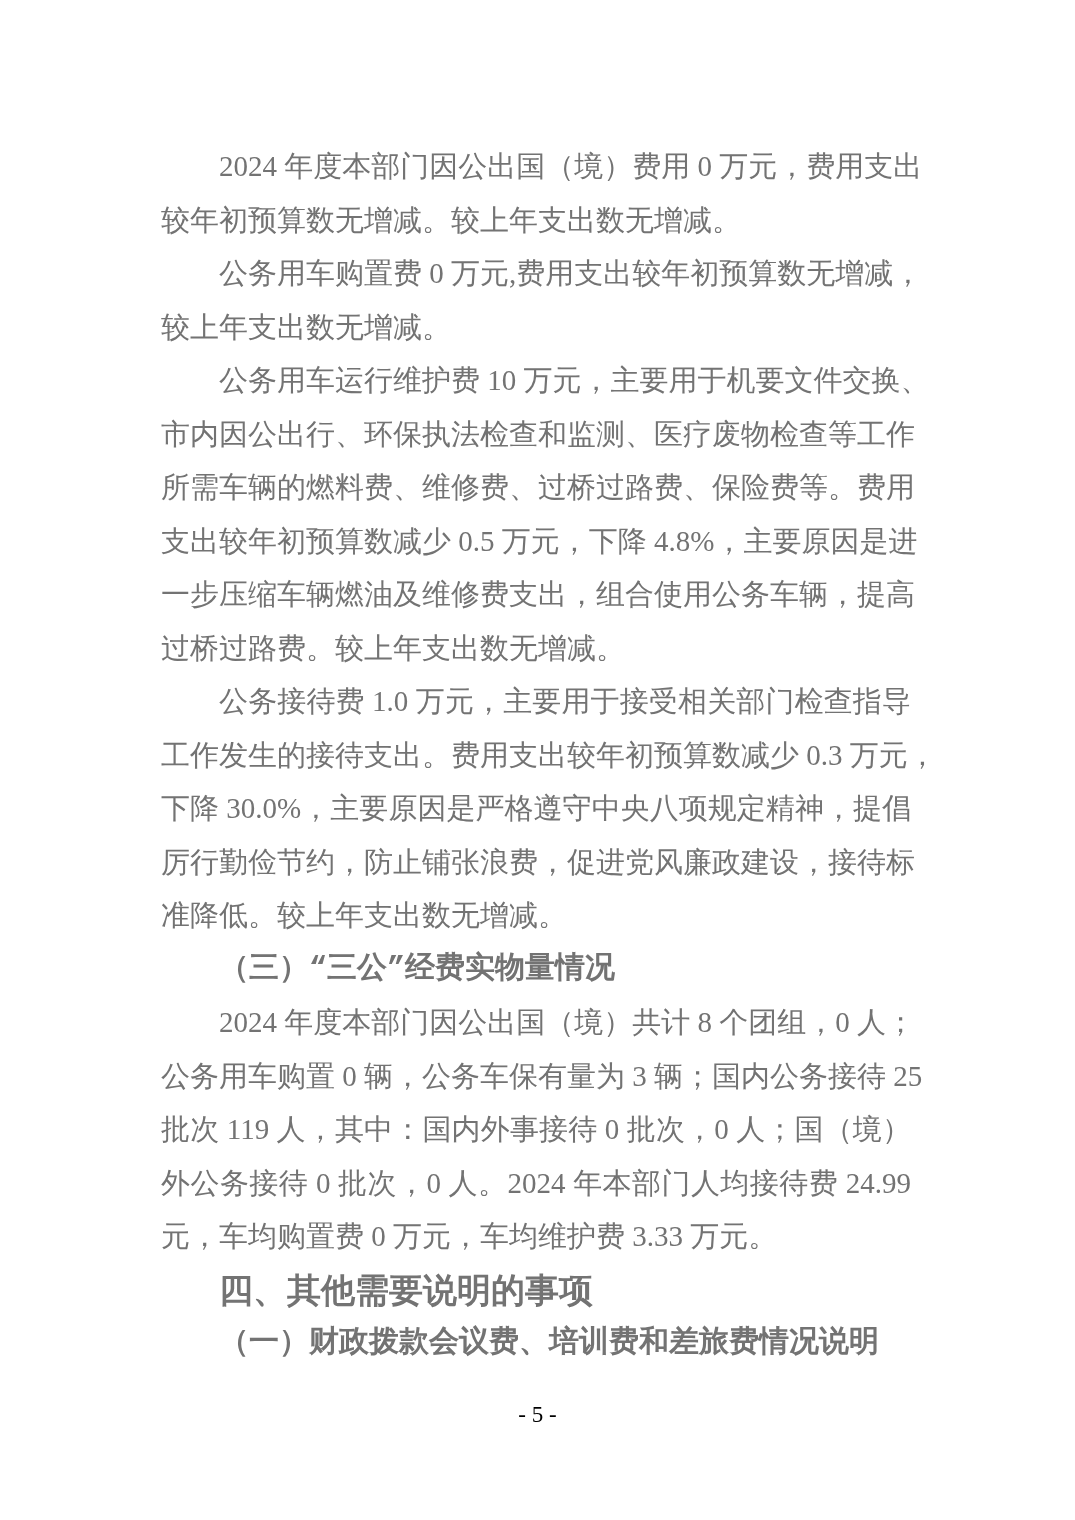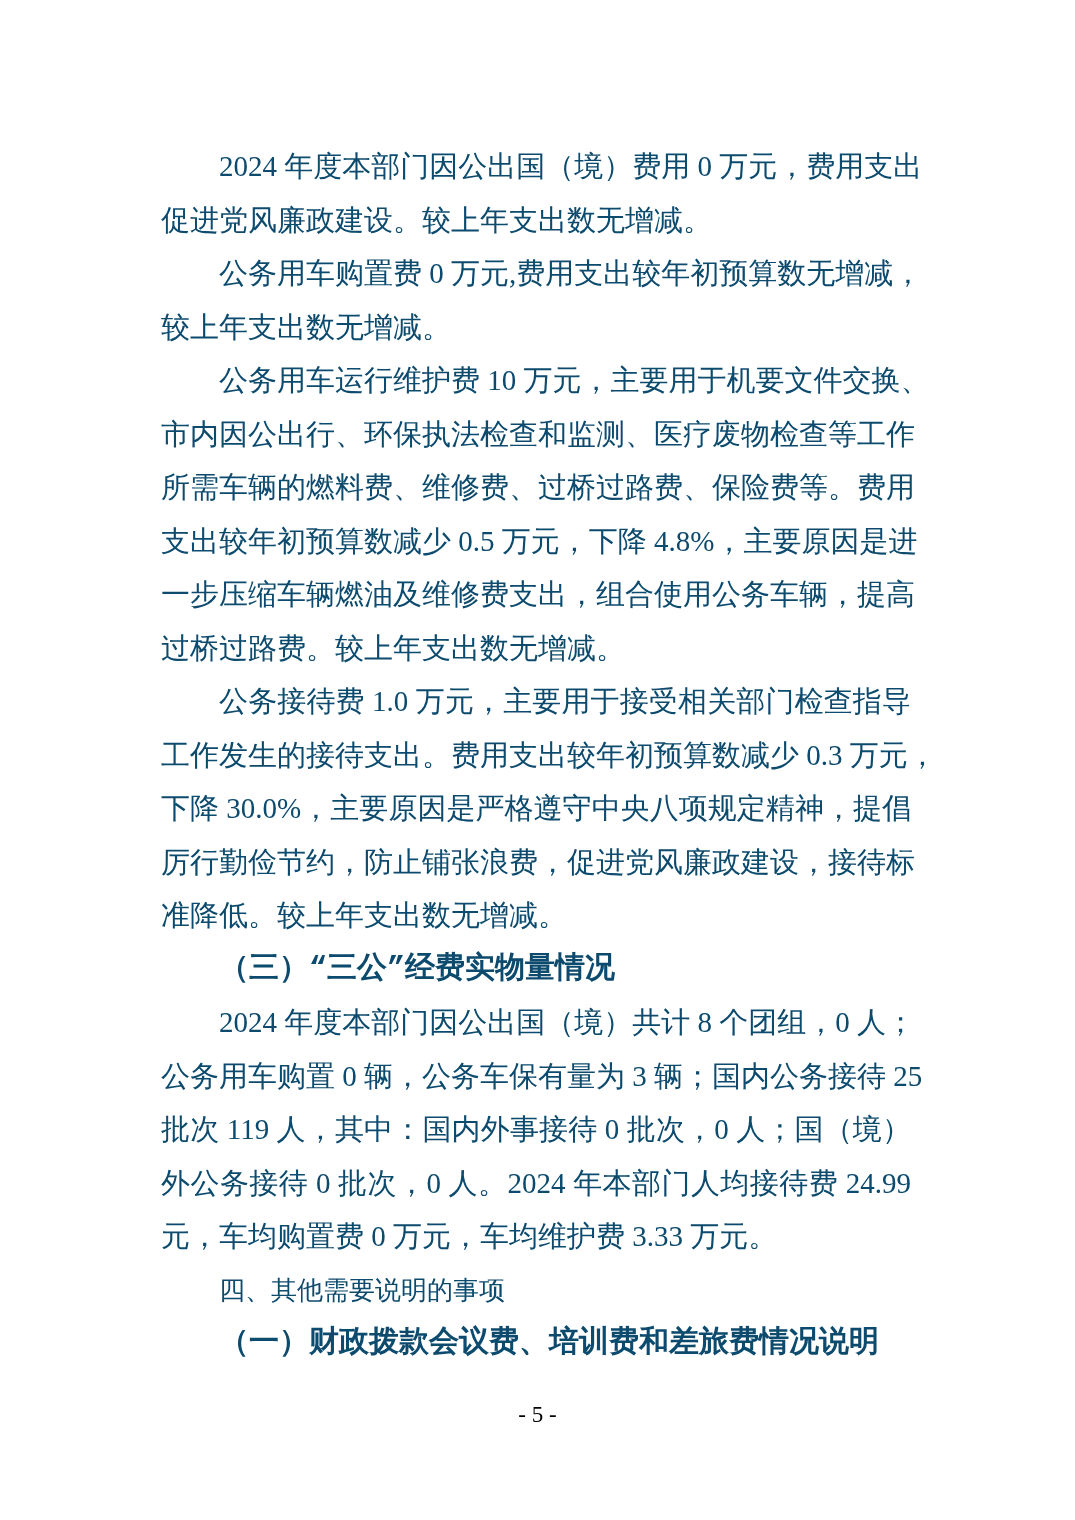--- a/index.html
+++ b/index.html
@@ -17,57 +17,57 @@
     position: absolute;
     left: 161px;
     top: 140px;
     width: 750px;
   }
   .ln {
     height: 53.5px;
     line-height: 53.5px;
     font-family: "Liberation Serif", "DejaVu Serif", serif;
     font-size: 29px;
-    color: #0c4a6e;
+    color: #737373;
     white-space: nowrap;
   }
   .fill {
     text-align: justify;
     text-align-last: justify;
   }
   .ind {
     text-indent: 58px;
   }
   .h-kai {
     font-weight: bold;
     font-size: 30px;
     font-family: Liberation Mono, monospace;
   }
   .h-hei {
-    font-weight: normal;
-    font-size: 26px;
+    font-weight: bold;
+    font-size: 34px;
     font-family: "Liberation Sans", "DejaVu Sans", sans-serif;
   }
   .pagenum {
     position: absolute;
     left: 0;
     right: 0;
     top: 1402px;
     text-align: center;
     font-family: "Liberation Serif", "DejaVu Serif", serif;
     font-size: 23px;
     color: #000000;
   }
 </style>
 </head>
 <body>
 
 <div class="doc">
   <div class="ln ind fill">2024 年度本部门因公出国（境）费用 0 万元，费用支出</div>
-  <div class="ln">促进党风廉政建设。较上年支出数无增减。</div>
+  <div class="ln">较年初预算数无增减。较上年支出数无增减。</div>
   <div class="ln ind fill">公务用车购置费 0 万元,费用支出较年初预算数无增减，</div>
   <div class="ln">较上年支出数无增减。</div>
   <div class="ln ind fill">公务用车运行维护费 10 万元，主要用于机要文件交换、</div>
   <div class="ln fill">市内因公出行、环保执法检查和监测、医疗废物检查等工作</div>
   <div class="ln fill">所需车辆的燃料费、维修费、过桥过路费、保险费等。费用</div>
   <div class="ln fill">支出较年初预算数减少 0.5 万元，下降 4.8%，主要原因是进</div>
   <div class="ln fill">一步压缩车辆燃油及维修费支出，组合使用公务车辆，提高</div>
   <div class="ln">过桥过路费。较上年支出数无增减。</div>
   <div class="ln ind fill">公务接待费 1.0 万元，主要用于接受相关部门检查指导</div>
   <div class="ln fill">工作发生的接待支出。费用支出较年初预算数减少 0.3 万元，</div>

